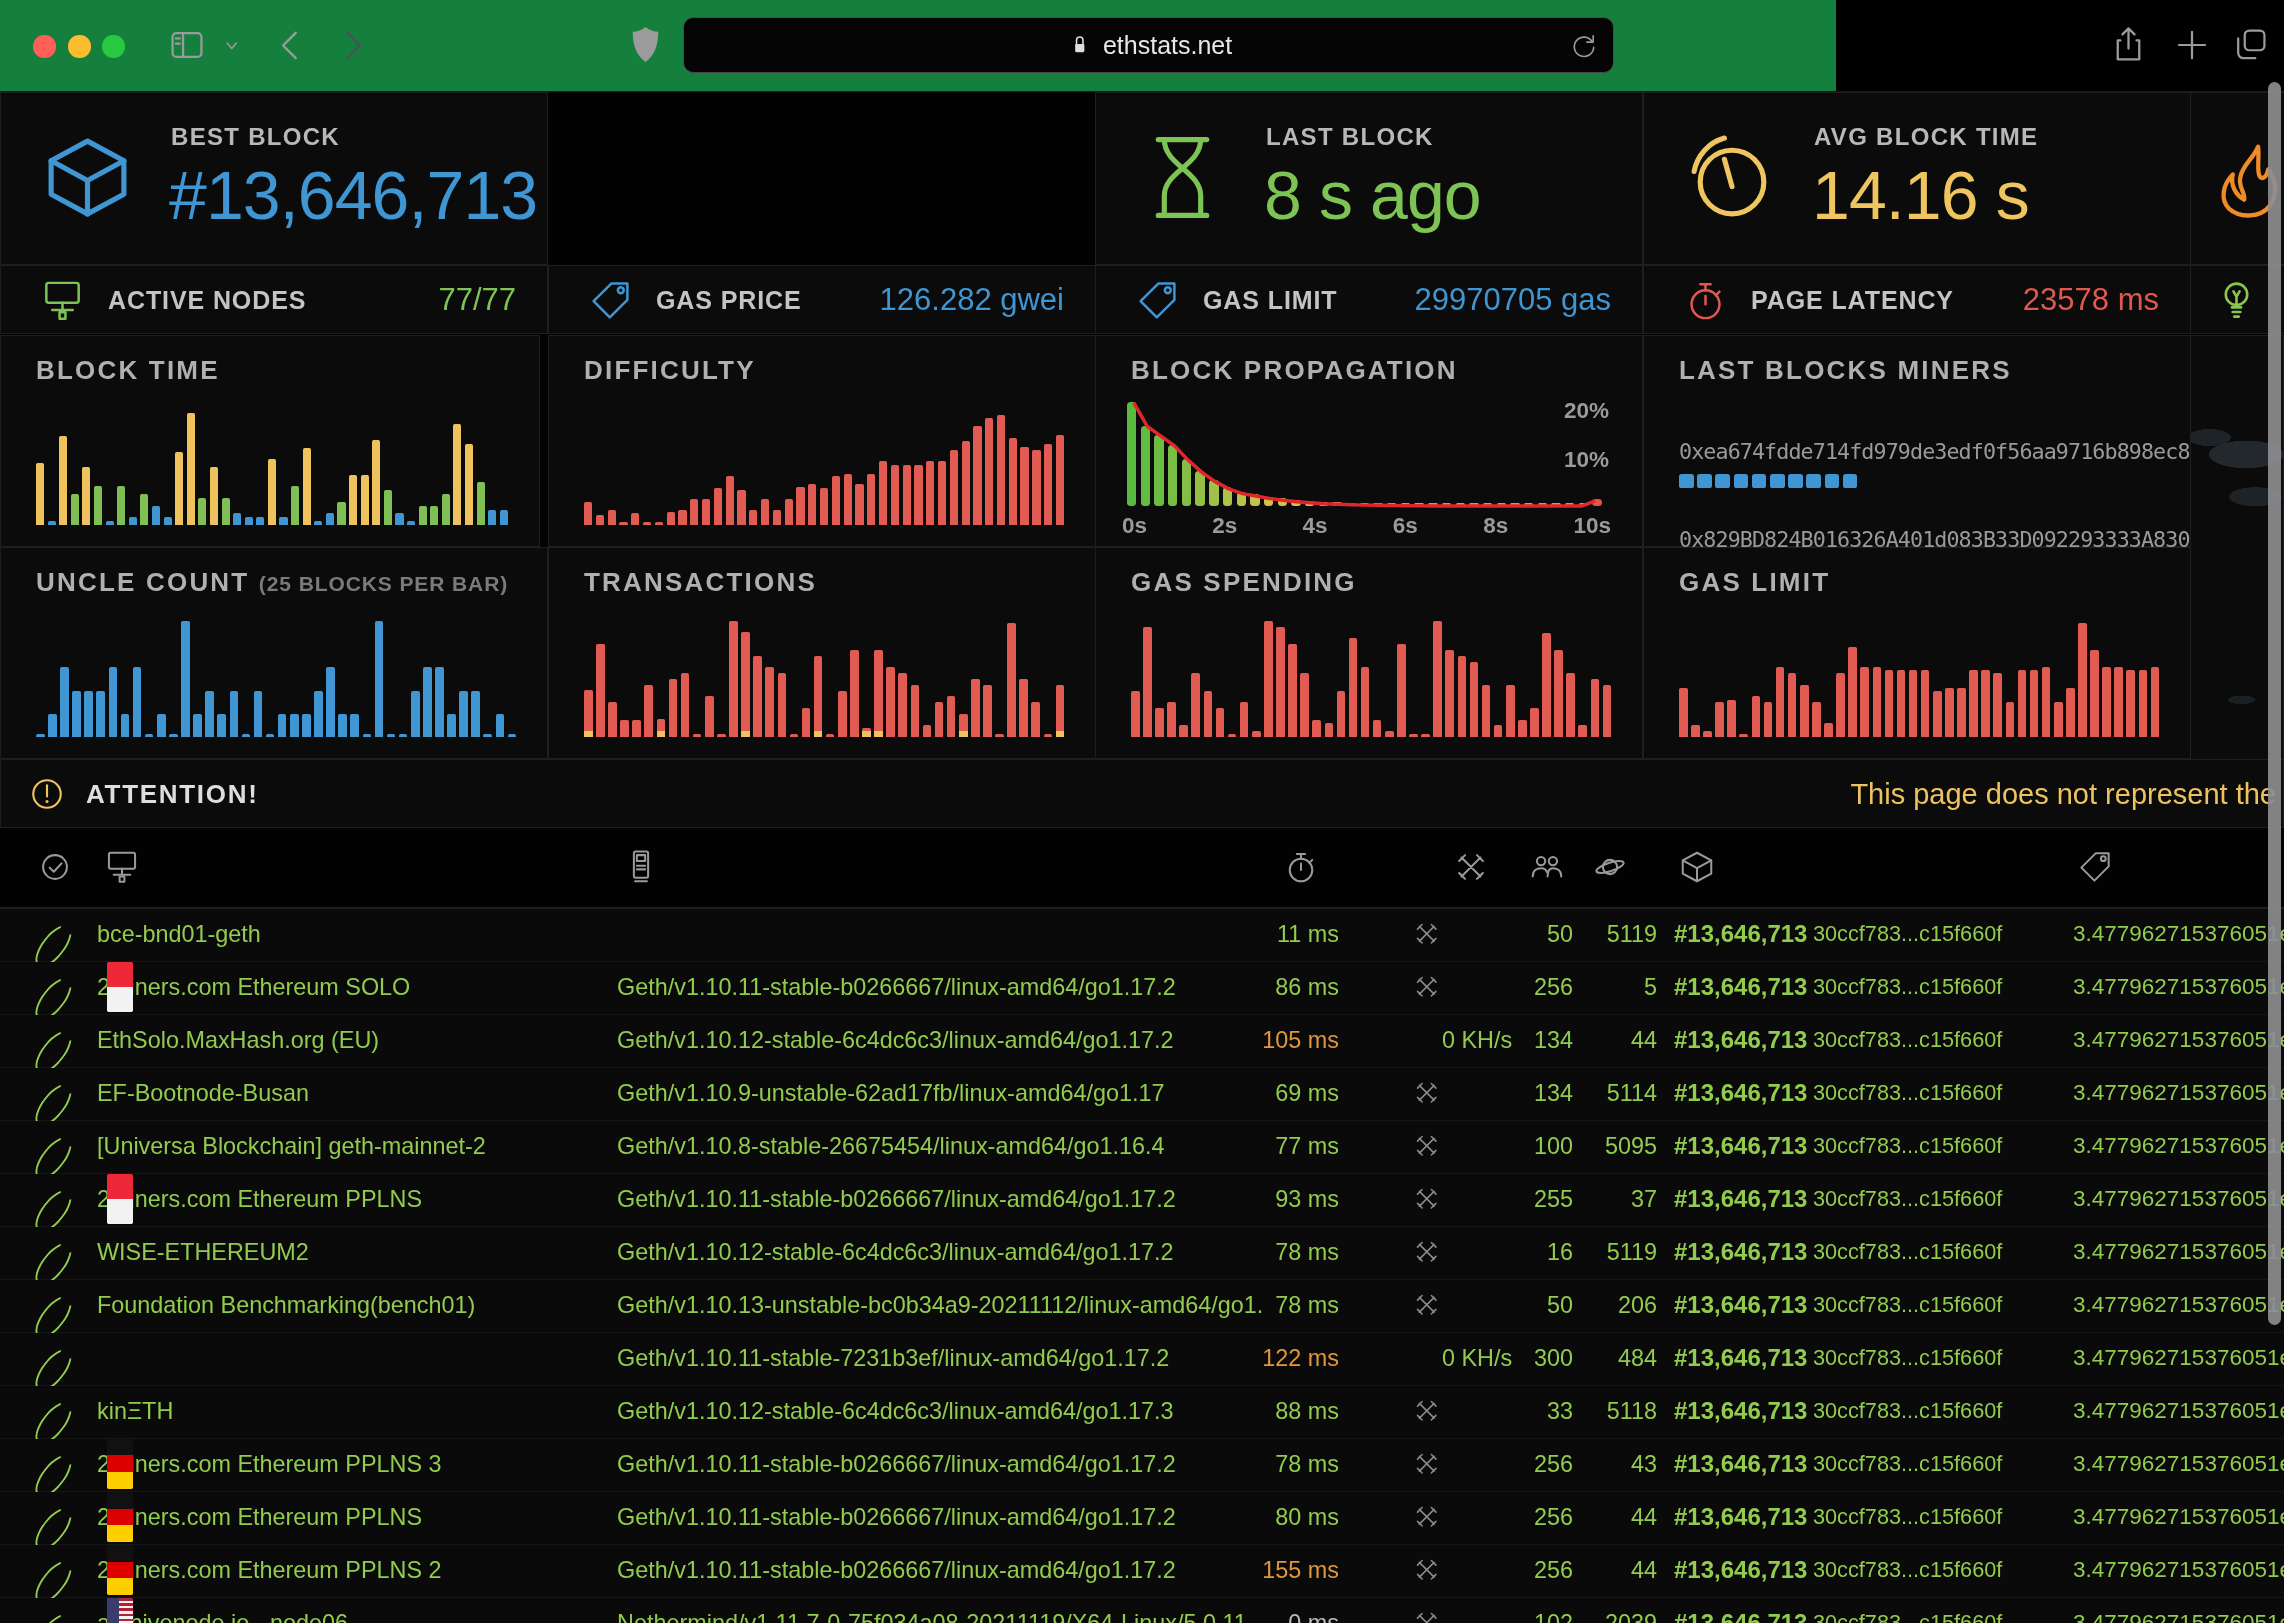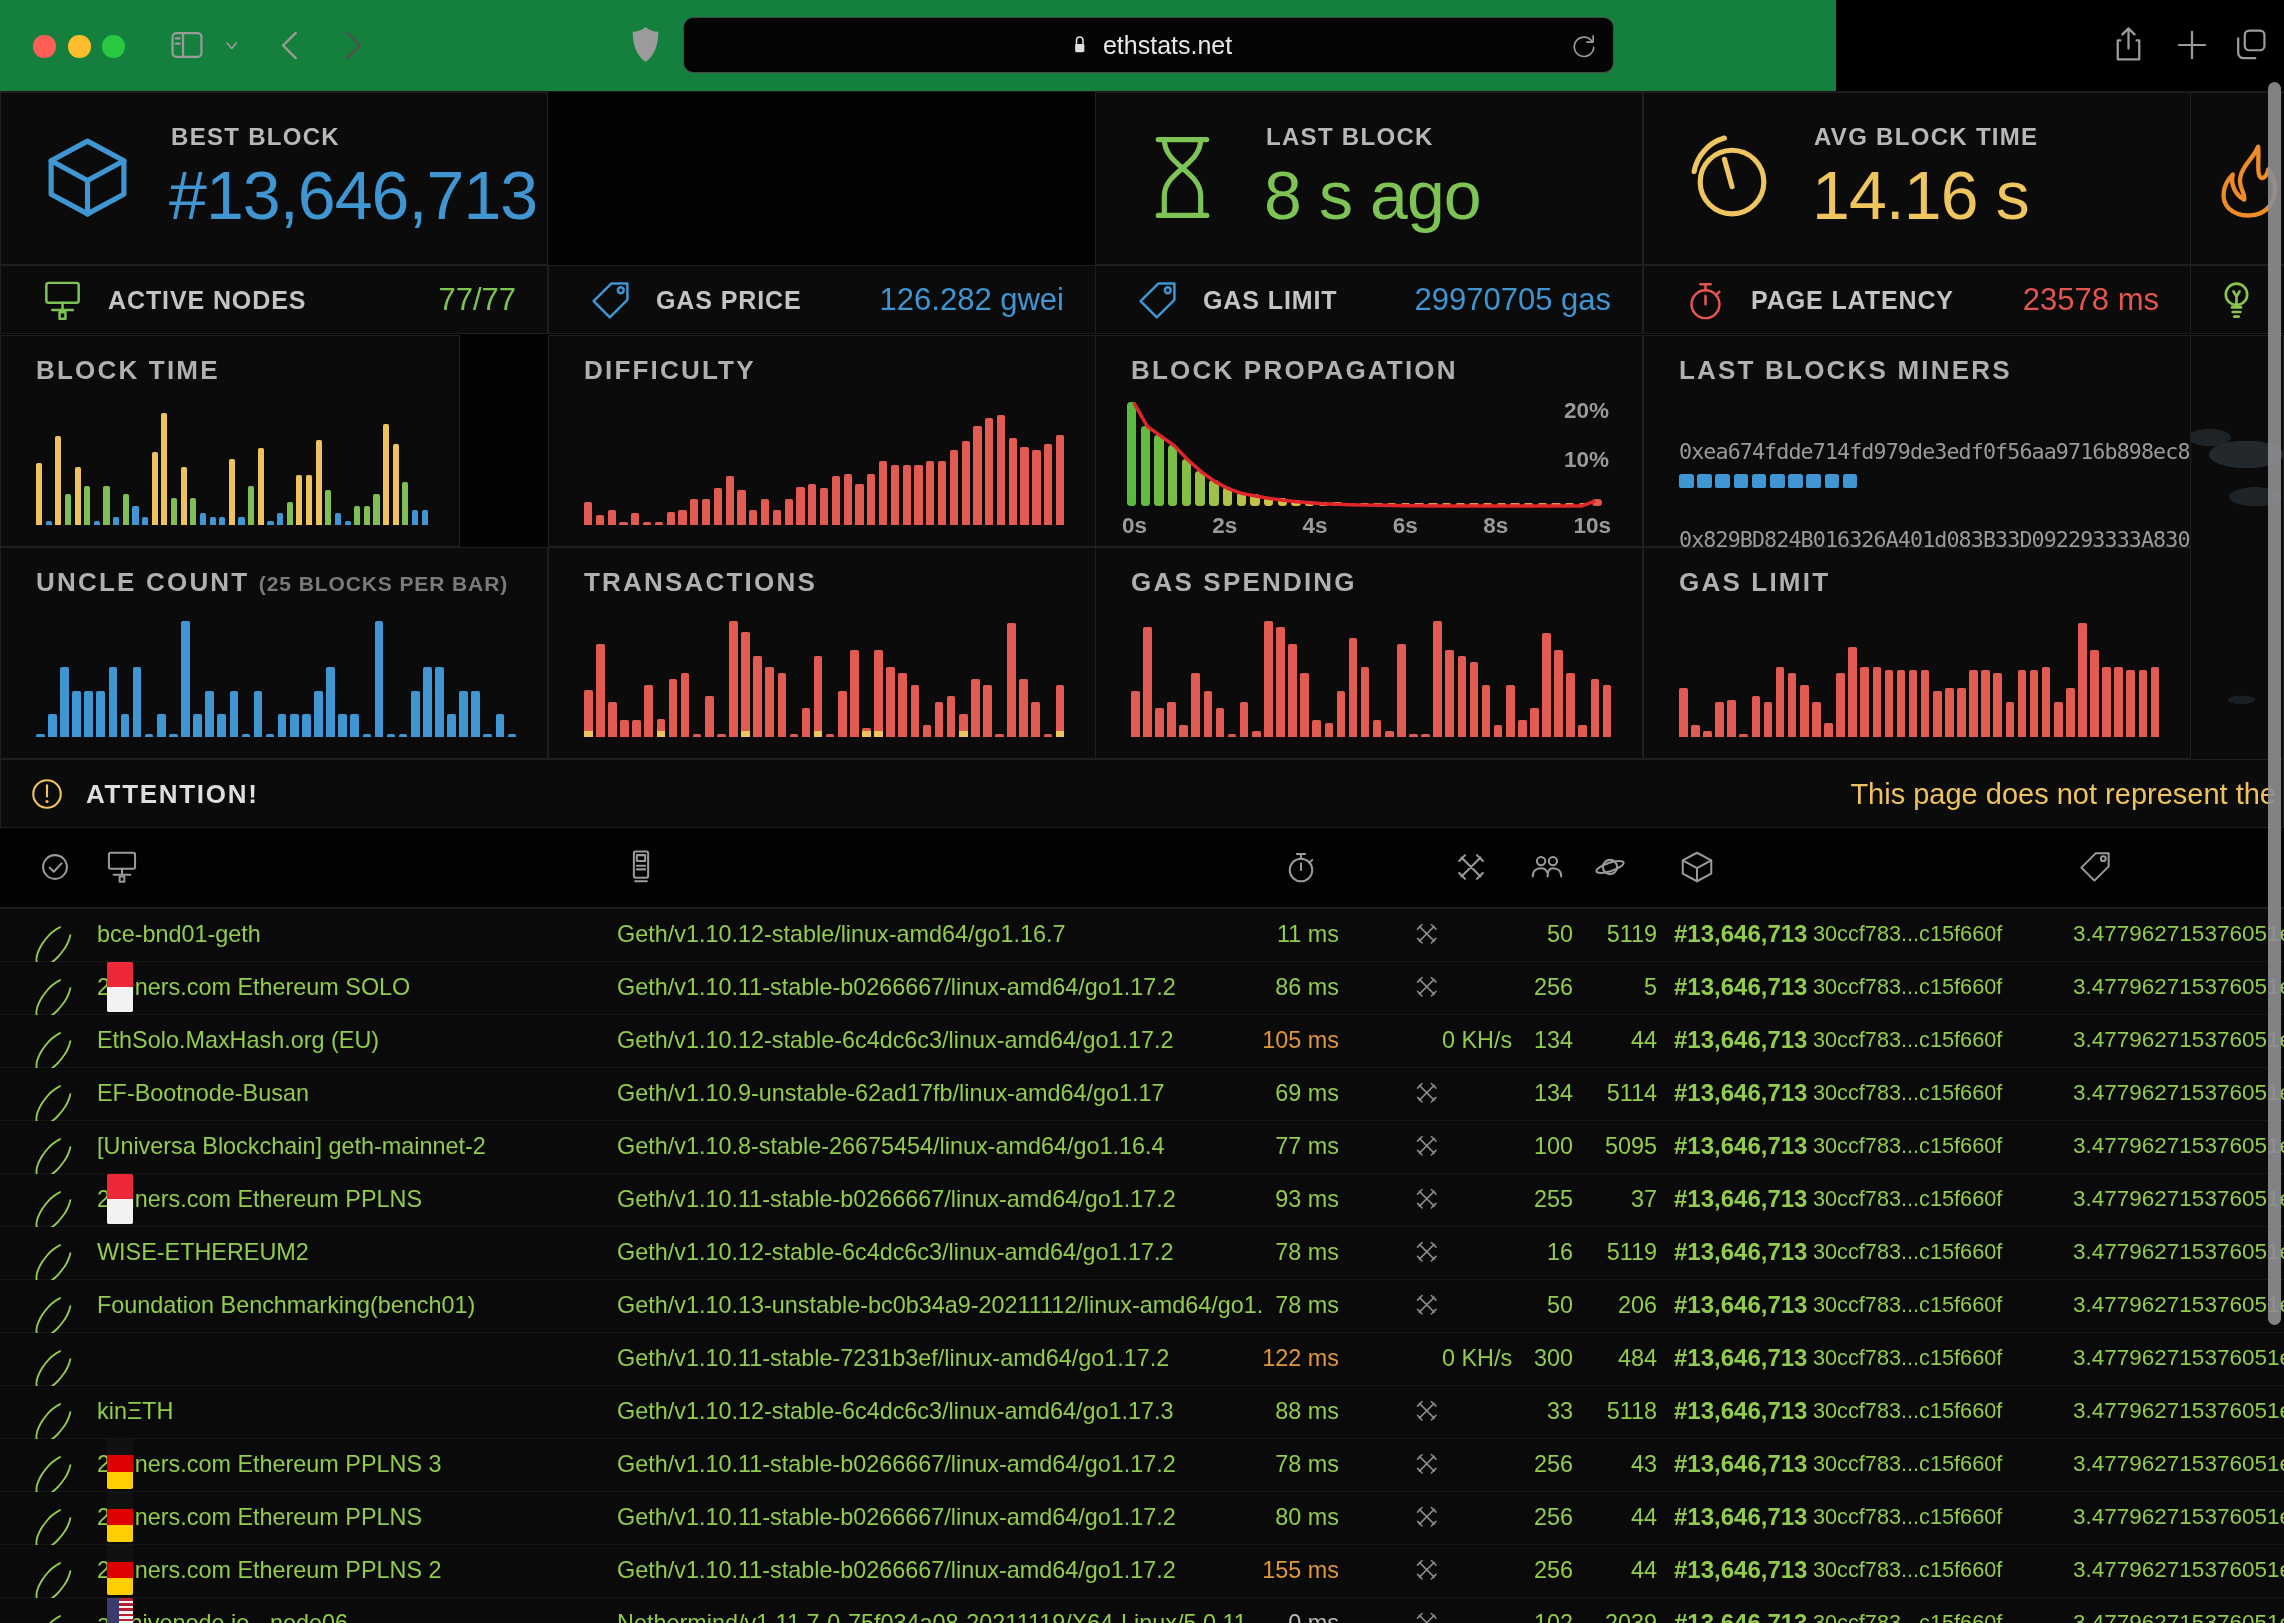--- a/index.html
+++ b/index.html
@@ -282,21 +282,21 @@
       </svg>
     <div class="sm-label">PAGE LATENCY</div>
     <div class="sm-value" style="color: rgb(226, 87, 79);">23578 ms</div>
   </div>
   <div class="panel rowB" style="left:2190px;width:548px">
     <svg class="icon" style="position: absolute; left: 21px; top: 10.4px; width: 49px; height: 49px; color: rgb(138, 198, 78);" viewBox="0 0 56 56" width="49" height="49">
         <use href="#i-bulb"></use>
       </svg>
   </div>
 
-  <div class="panel rowC" style="left:0;width:460px">
+  <div class="panel rowC" style="left:0;width:540px">
     <div class="chart-title">BLOCK TIME</div>
     <div class="chart-bars" data-chart="block-time">
         <div class="bar" style="height: 53.3333%; background: rgb(238, 195, 94);"></div>
         <div class="bar" style="height: 3.33333%; background: rgb(63, 150, 210);"></div>
         <div class="bar" style="height: 76.6667%; background: rgb(238, 195, 94);"></div>
         <div class="bar" style="height: 26.6667%; background: rgb(127, 191, 83);"></div>
         <div class="bar" style="height: 50%; background: rgb(238, 195, 94);"></div>
         <div class="bar" style="height: 33.3333%; background: rgb(127, 191, 83);"></div>
         <div class="bar" style="height: 3.33333%; background: rgb(63, 150, 210);"></div>
         <div class="bar" style="height: 33.3333%; background: rgb(127, 191, 83);"></div>
@@ -690,21 +690,20 @@
         <use href="#i-tag"></use>
       </svg>
   </div>
 
   <div class="tbody" id="tbody">
   <div class="trow">
     <span class="status-ring"></span>
     <span class="c-name">
           <span class="nm">bce-bnd01-geth</span>
         </span>
-    <span class="c-type">Geth/v1.10.12-stable/linux-amd64/go1.16.7</span>
     <span class="c-lat">11 ms</span>
     <span class="c-mine">
           <svg class="icon xicon" viewBox="0 0 34 34" width="29.5" height="29.5">
             <use href="#i-pick"></use>
           </svg>
         </span>
     <span class="c-peers">50</span>
     <span class="c-pend">5119</span>
     <span class="c-block">#13,646,713</span>
     <span class="c-hash">30ccf783...c15f660f</span>

